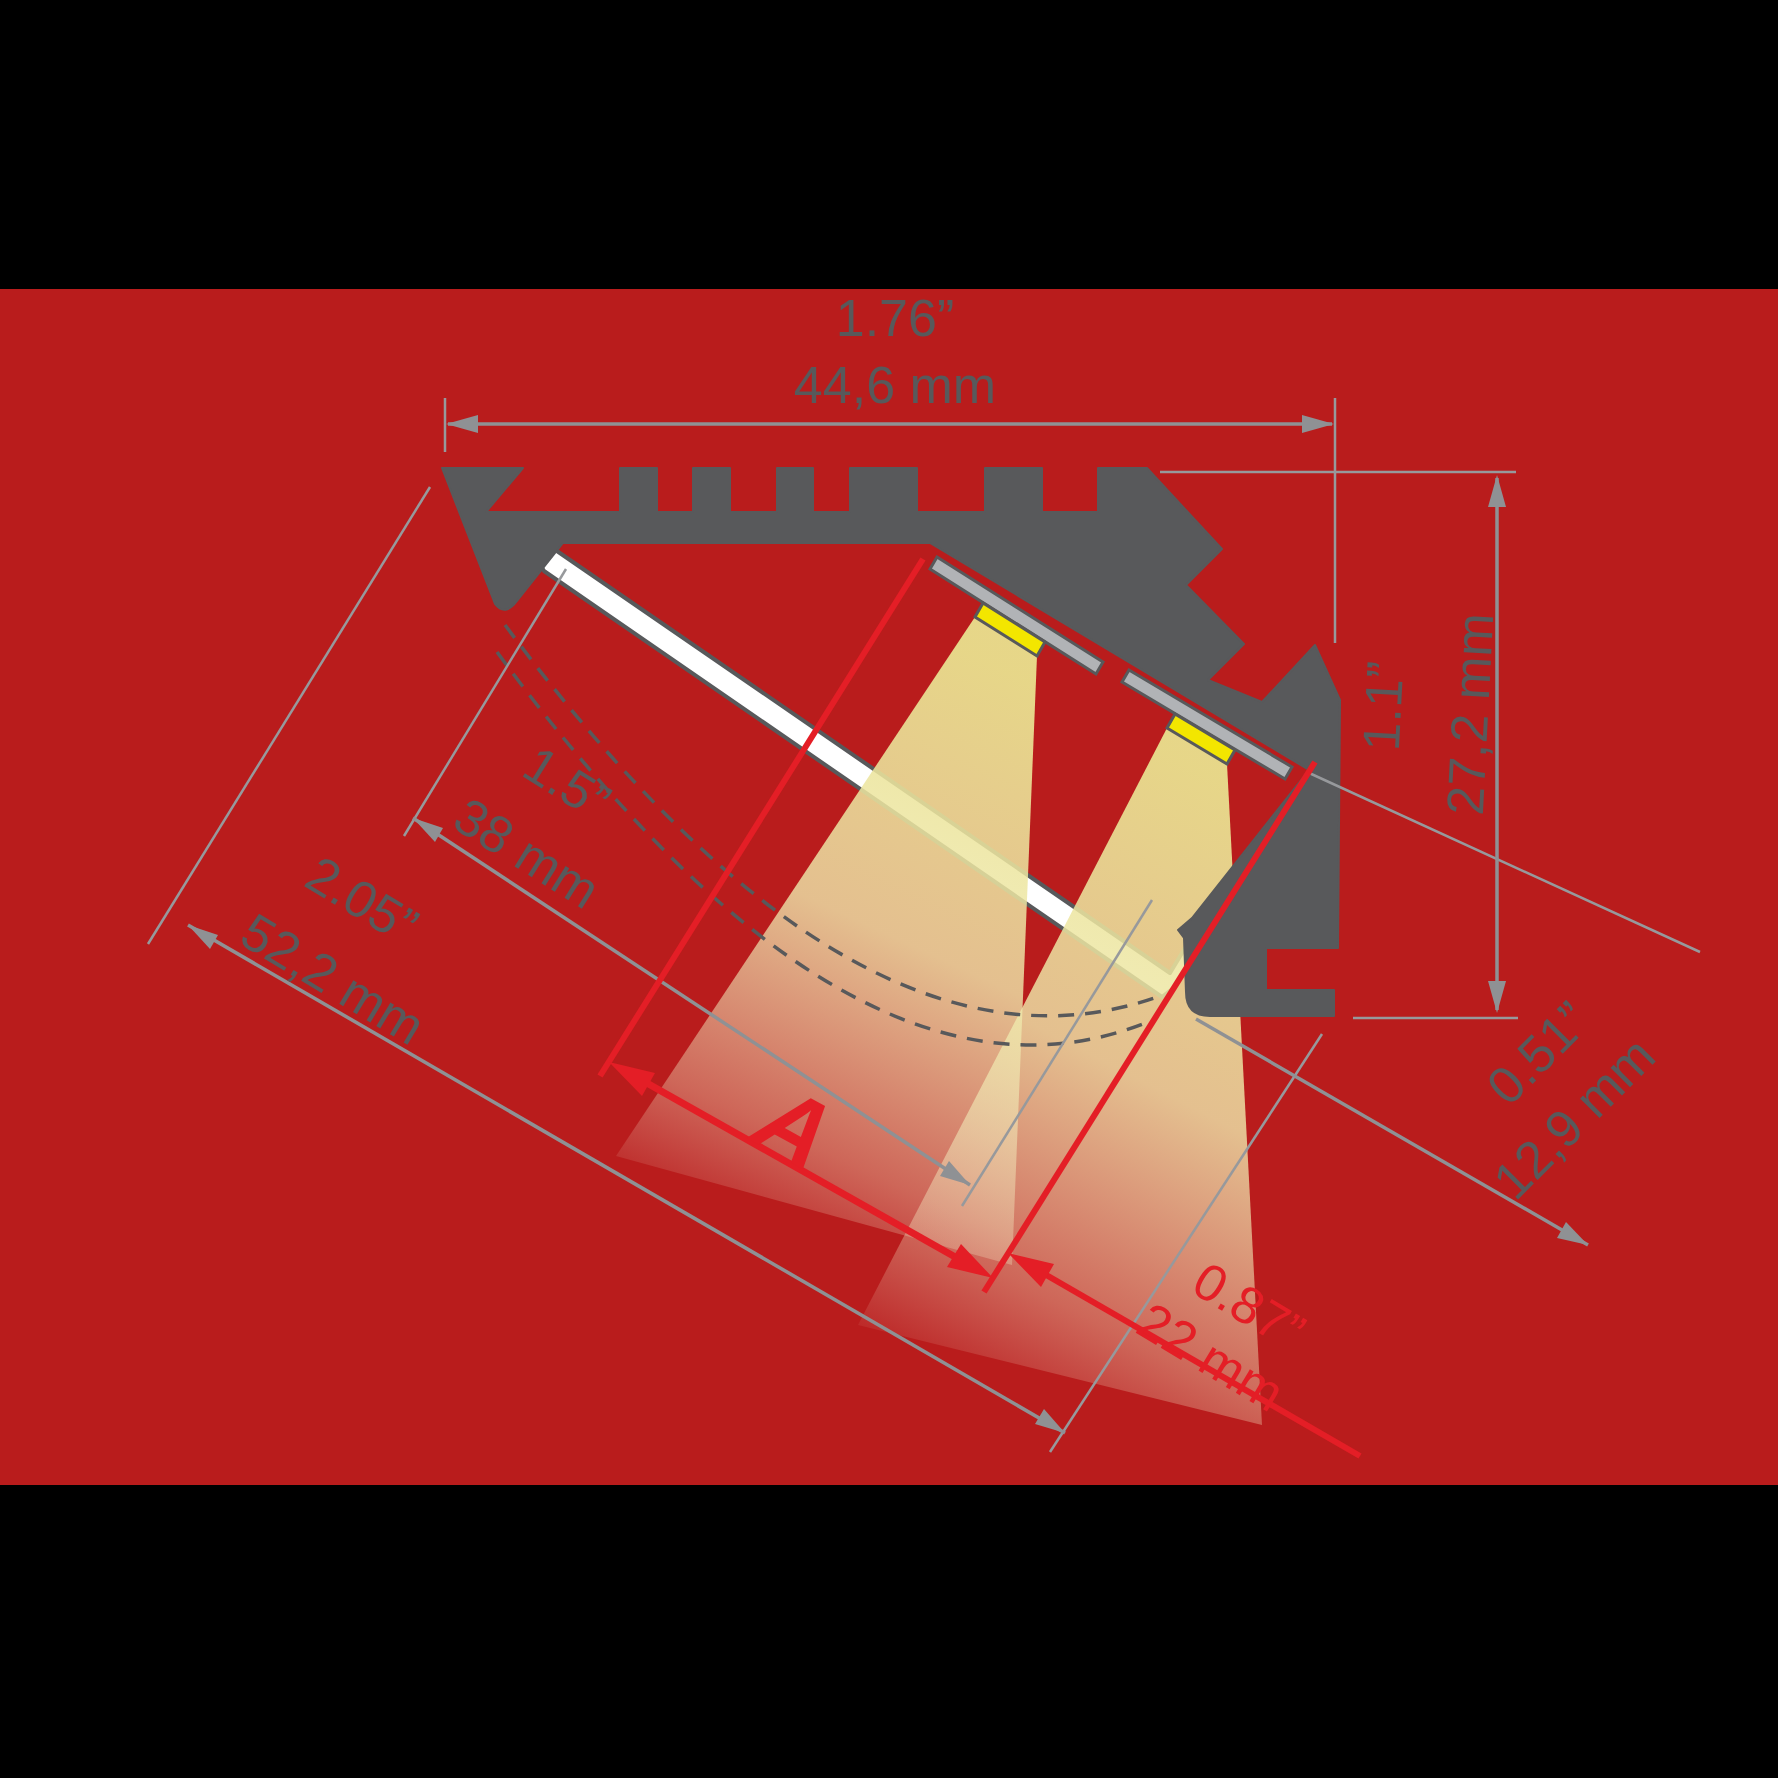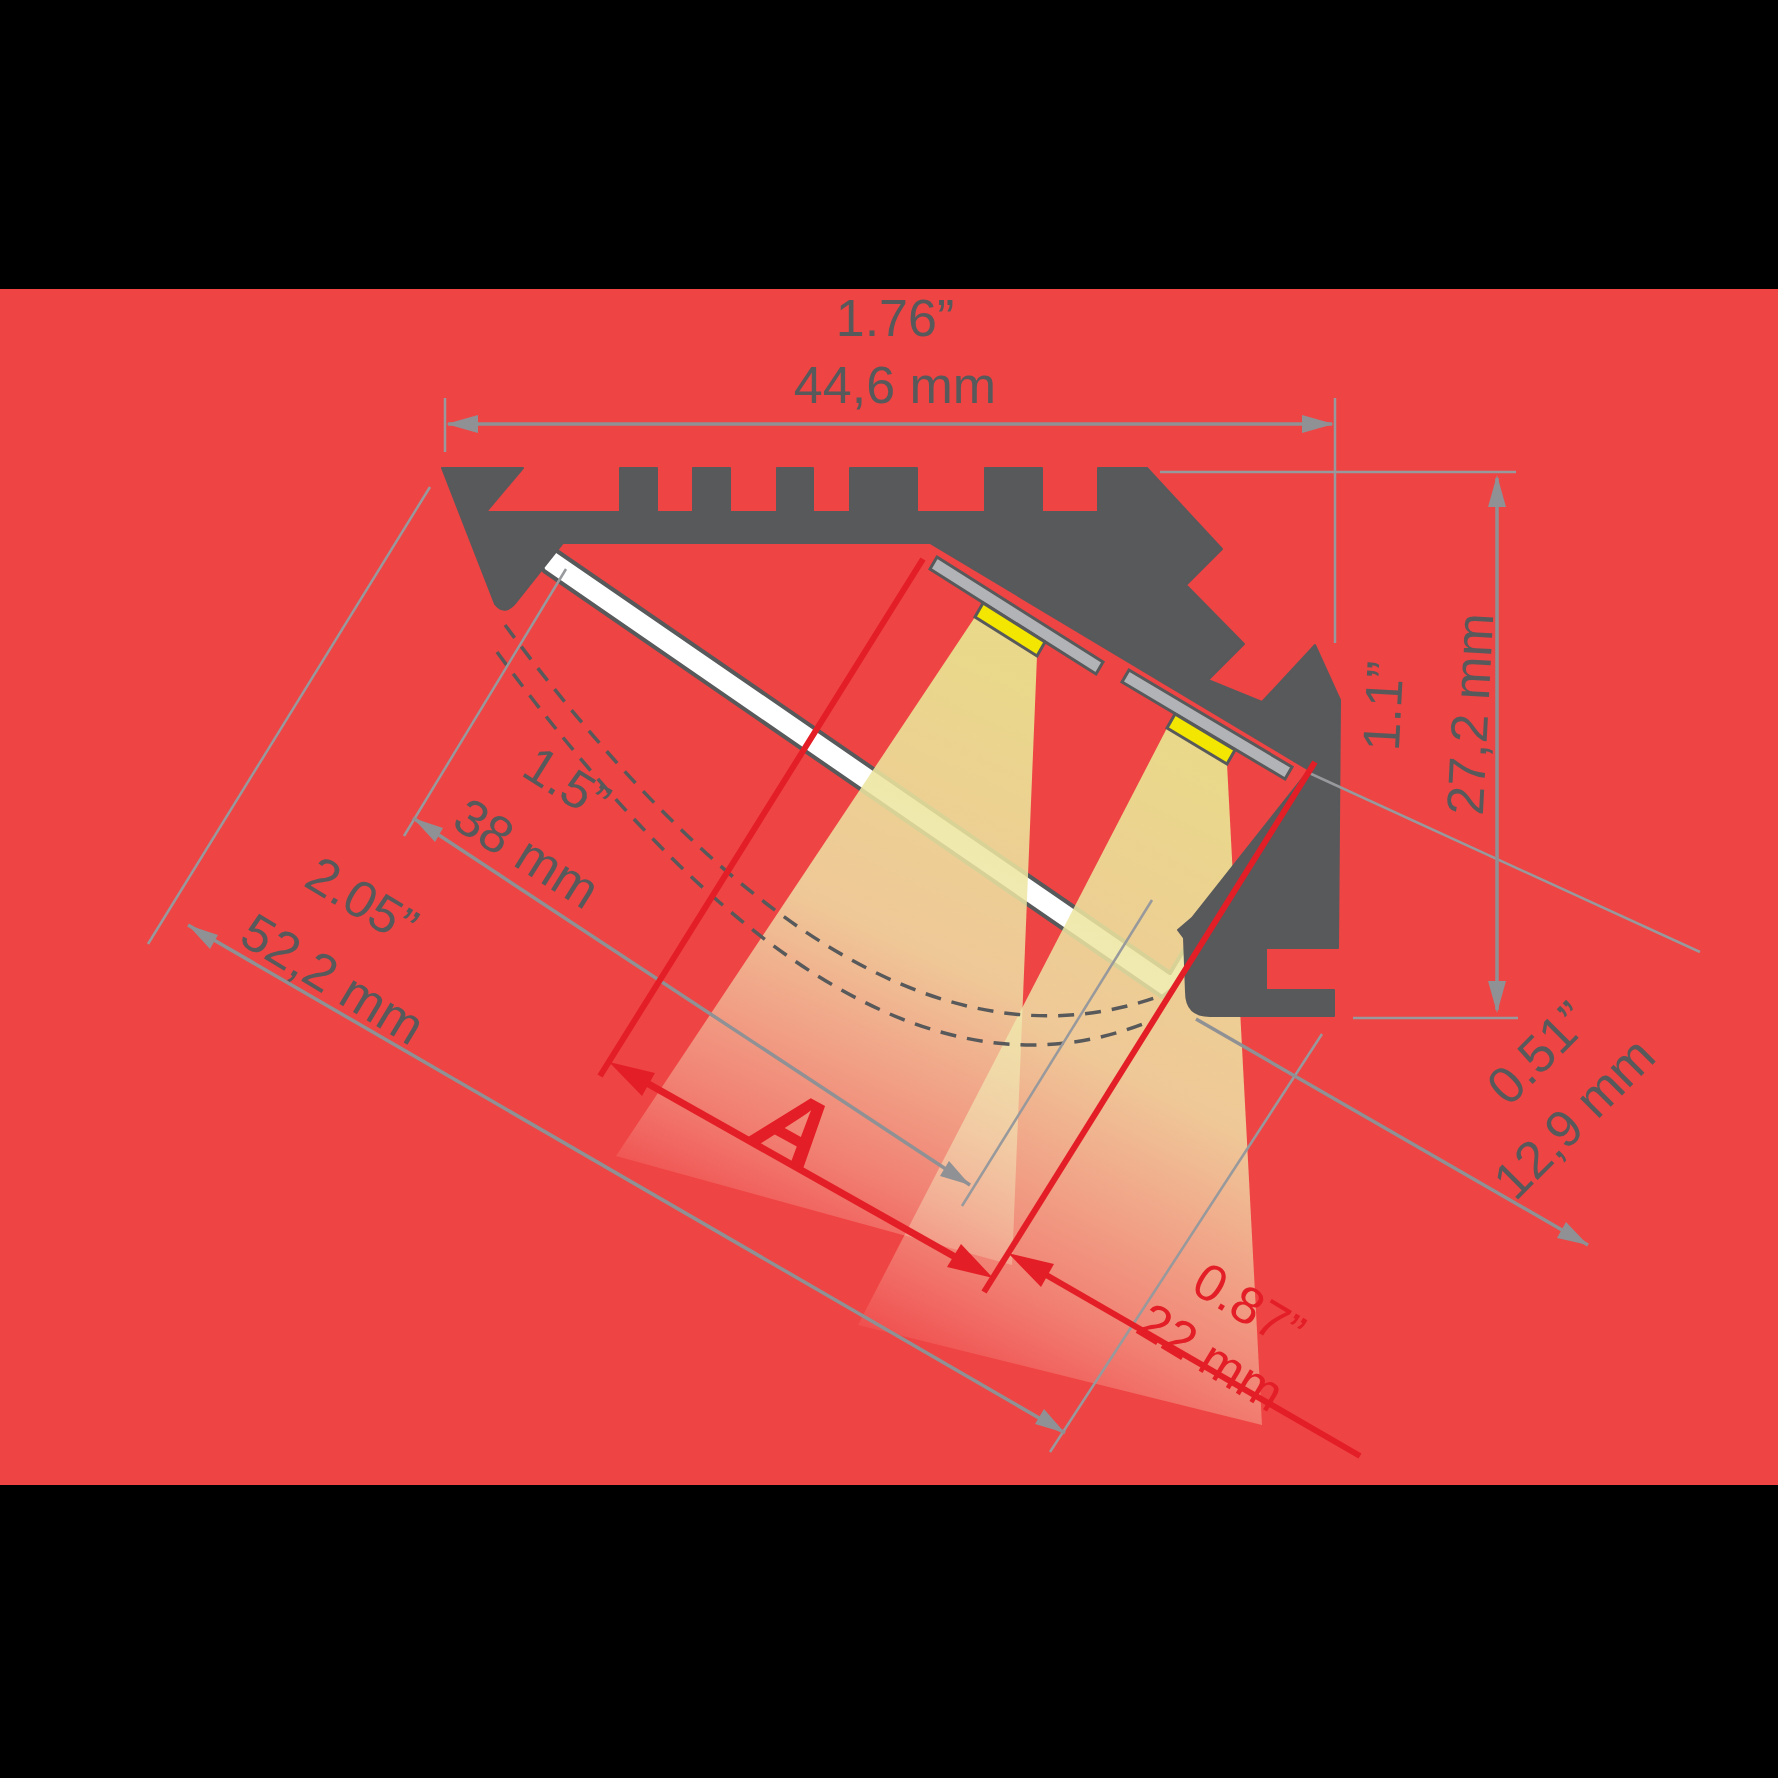--- a/index.html
+++ b/index.html
@@ -1,16 +1,16 @@
 <!DOCTYPE html>
 <html><head>
 <meta charset="utf-8">
 <style>
   html,body{margin:0;padding:0;background:#000;}
-  .stage{position:relative;width:1778px;height:1778px;background:#ef4444;overflow:hidden;
+  .stage{position:relative;width:1778px;height:1778px;background:#b91c1c;overflow:hidden;
          font-family:"Liberation Sans","DejaVu Sans",sans-serif;}
   .bar{position:absolute;left:0;width:1778px;background:#000;}
   .bar.top{top:0;height:289px;}
   .bar.bottom{top:1485px;height:293px;}
   svg{position:absolute;left:0;top:0;}
   text{font-family:"Liberation Sans","DejaVu Sans",sans-serif;}
   .dim-text{font-size:52px;fill:#58595b;}
   .red-text{font-size:52px;fill:#e41e26;}
   .a-text{font-size:96px;font-weight:bold;font-style:italic;fill:#e41e26;}
 </style>

